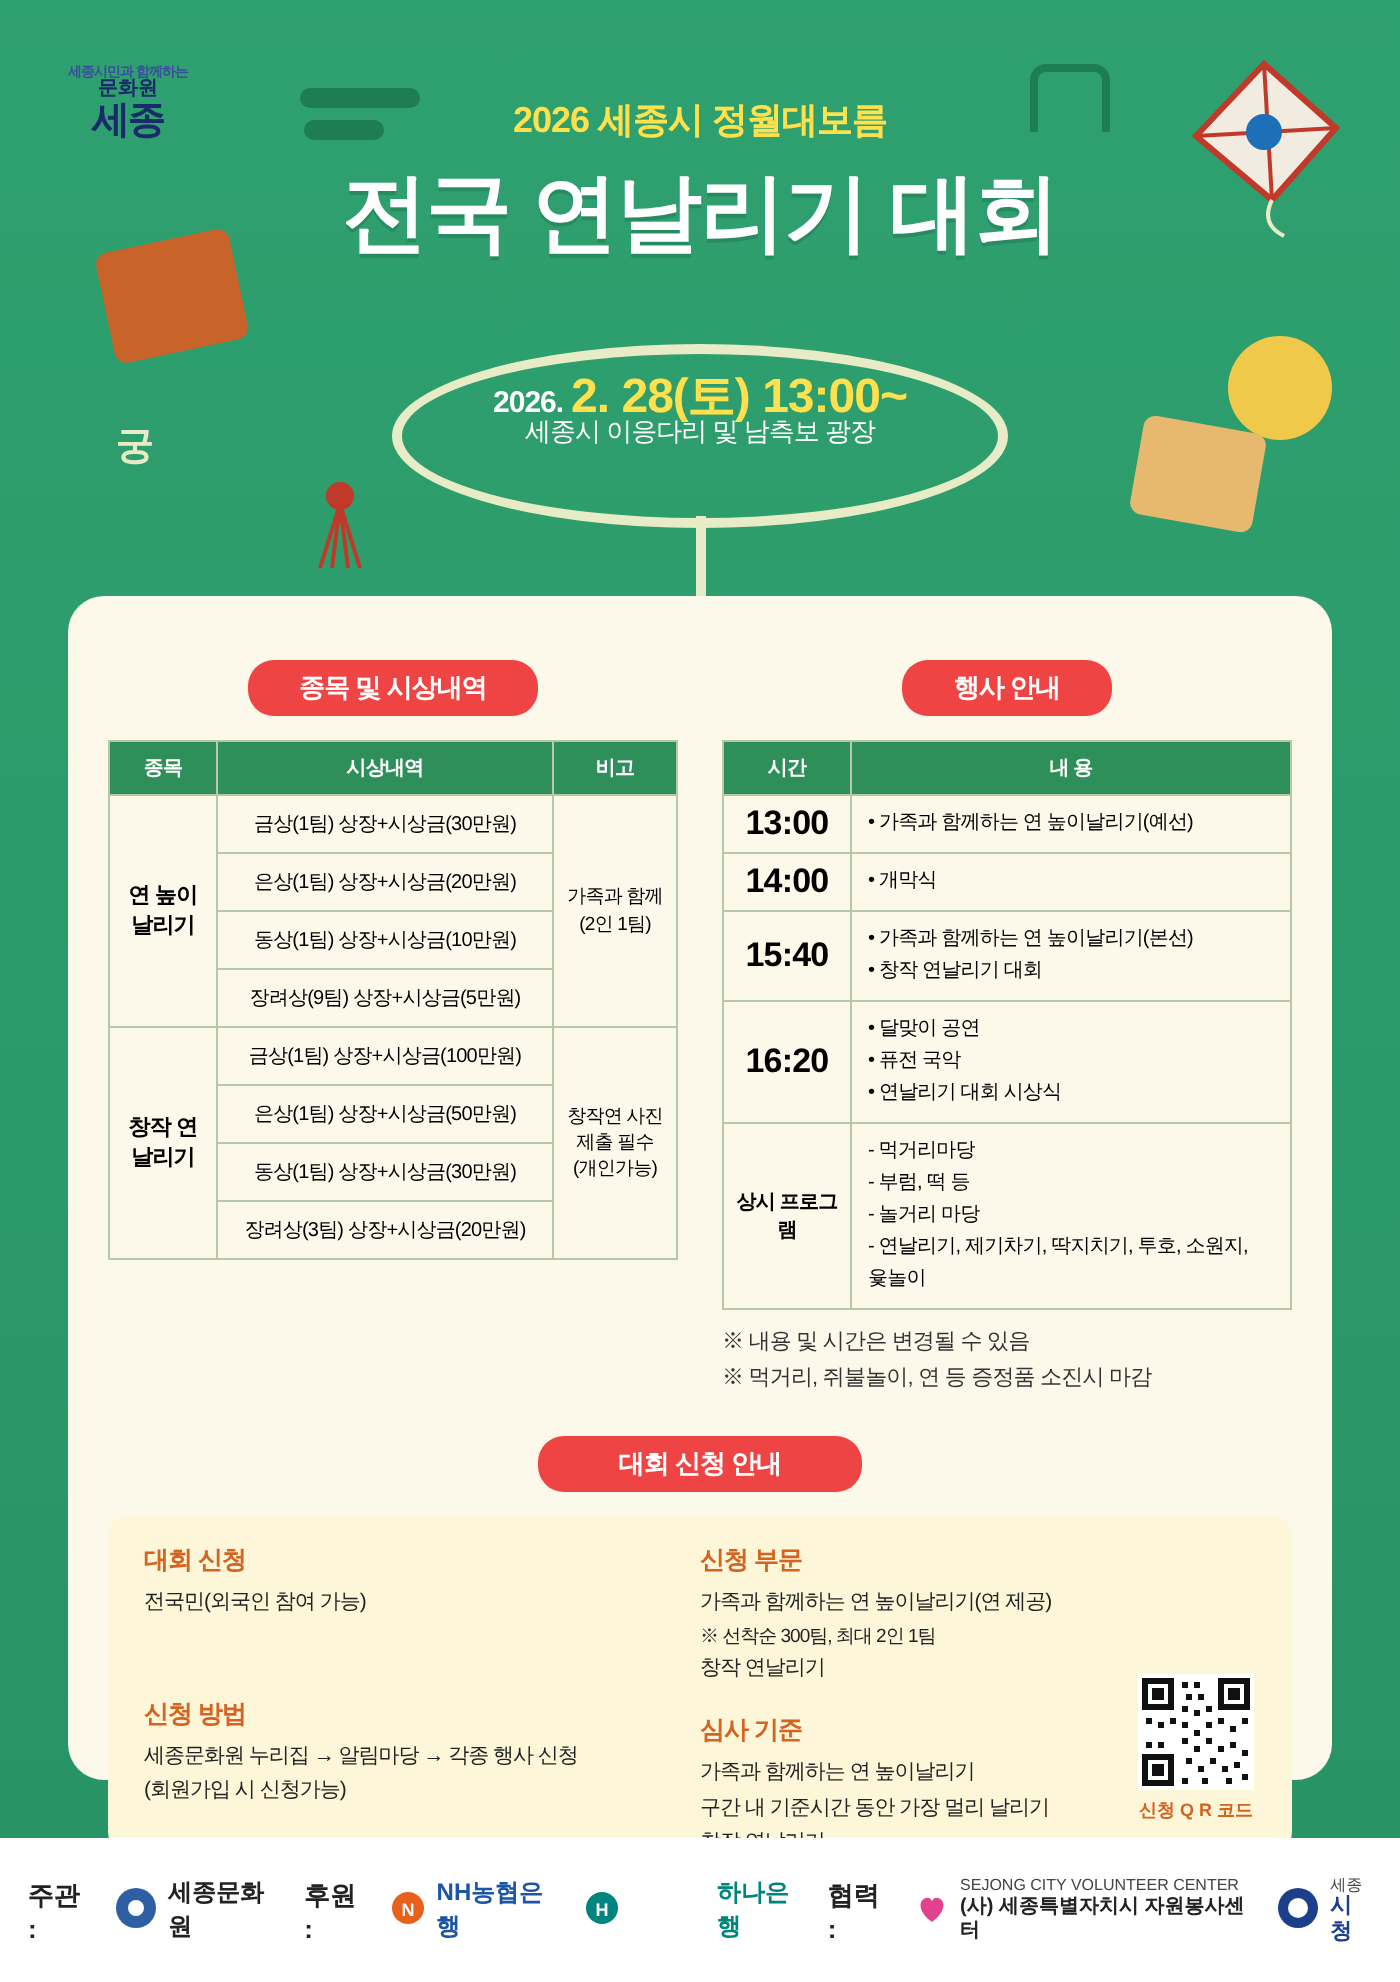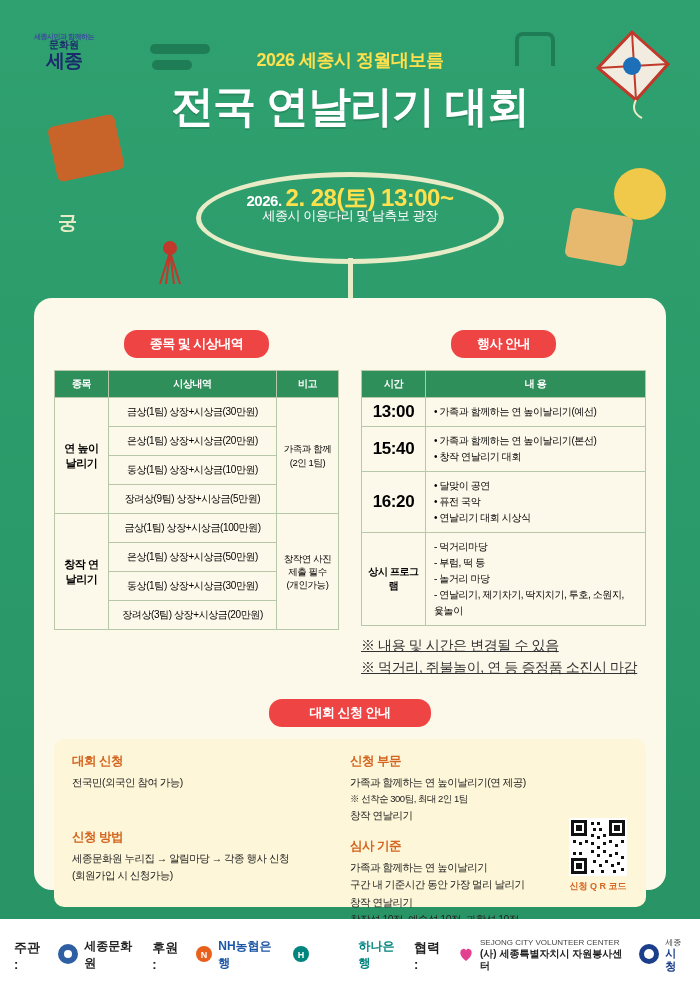--- a/index.html
+++ b/index.html
@@ -74,21 +74,21 @@
   th, td { border:1px solid #b7c8a8; padding:4px 3px; text-align:center; letter-spacing:-0.4px;}
   thead th {
     background:#2f8f5b; color:#fff; font-weight:bold; font-size:10px; padding:6px 2px;
   }
   .td-cat { font-weight:bold; font-size:11px; width:54px; line-height:1.35;margin-top:21px;}
   .td-prize { text-align:center; font-size:10px; padding:7px 2px; }
   .td-note { width:62px; font-size:9.5px; line-height:1.4; }
   .time-col { width:64px; font-weight:bold; font-size:17px; }
   .desc-col { text-align:left; padding:6px 8px; font-size:10px; line-height:1.6;margin-top:32px; }
   .desc-col .li { white-space:nowrap; }
-  .notes { margin-top:8px; font-size:14px; color:#333; line-height:1.6; letter-spacing:-0.4px;text-decoration:underline;}
+  .notes { margin-top:8px; font-size:11px; color:#333; line-height:1.6; letter-spacing:-0.4px;}
   
   .apply-pill-wrap { text-align:center; margin-top:20px; }
   .apply-box {
     margin-top:12px; background:#fdf6d8; border-radius:10px;
     padding:14px 18px; position:relative; height:168px;
   }
   .apply-cols { display:flex; }
   .apply-col { width:50%; }
   .ap-h { color:#d4641f; font-weight:bold; font-size:12.5px; margin-bottom:4px; letter-spacing:-0.5px;}
   .ap-b { font-size:10.5px; color:#222; line-height:1.65; letter-spacing:-0.5px;}
@@ -246,20 +246,26 @@
             <tr>
               <th>시간</th>
               <th>내 용</th>
             </tr>
           </thead>
           <tbody>
             <tr>
               <td class="time-col">13:00</td>
               <td class="desc-col">
                 <div class="li">• 가족과 함께하는 연 높이날리기(예선)</div>
+              </td>
+            </tr>
+            <tr>
+              <td class="time-col">14:00</td>
+              <td class="desc-col">
+                <div class="li">• 개막식</div>
               </td>
             </tr>
             <tr>
               <td class="time-col">15:40</td>
               <td class="desc-col">
                 <div class="li">• 가족과 함께하는 연 높이날리기(본선)</div>
                 <div class="li">• 창작 연날리기 대회</div>
               </td>
             </tr>
             <tr>

